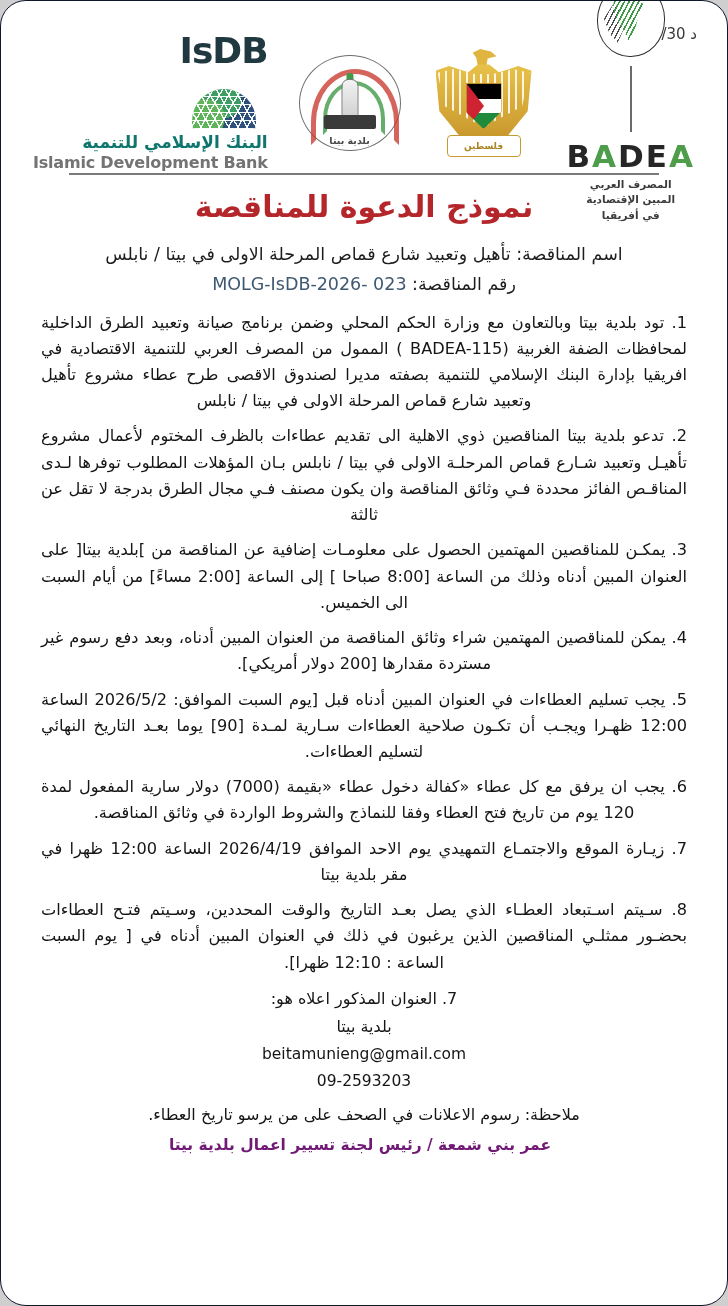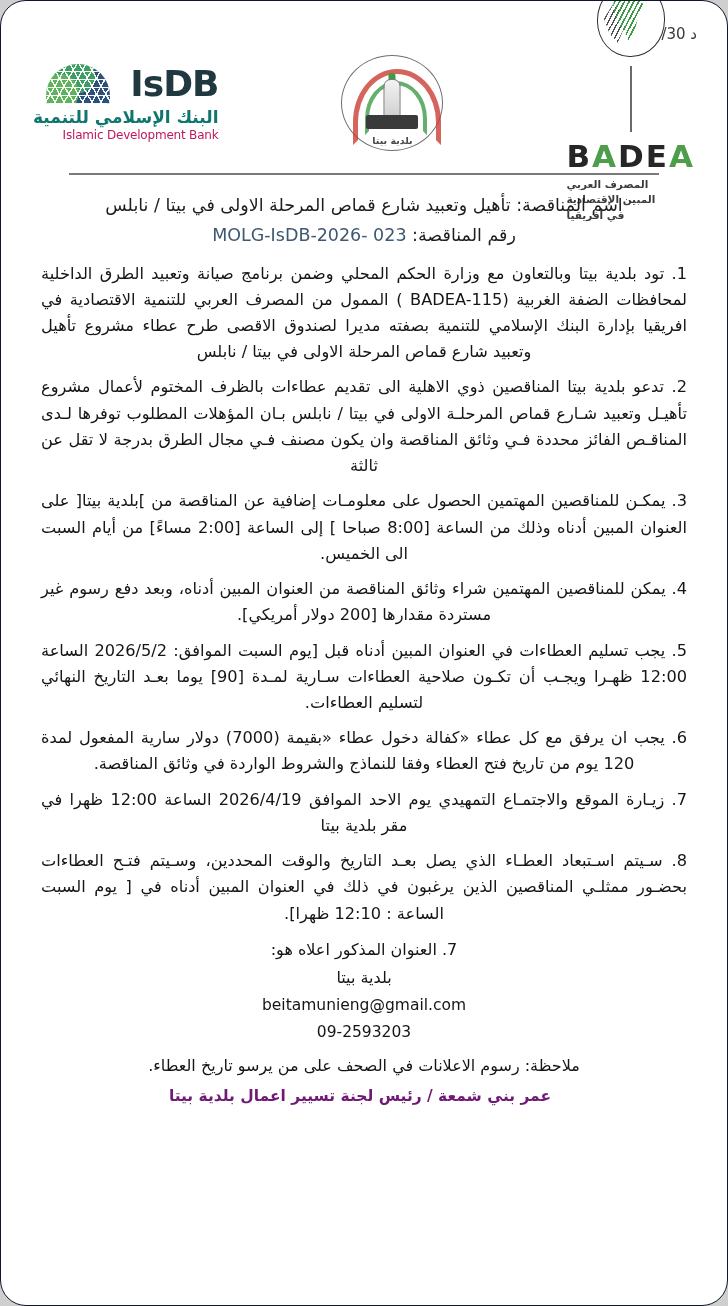--- a/index.html
+++ b/index.html
@@ -85,21 +85,21 @@
     font-family: "DejaVu Sans", sans-serif;
     font-size: 31px;
     font-weight: 700;
     letter-spacing: 2px;
     color: #262626;
     line-height: 1;
   }
   .badea-word .g { color: #4d9d4a; }
   .badea-ar {
     direction: rtl;
-    text-align: left;
+    text-align: center;
     font-size: 10.5px;
     color: #3b3b3b;
     line-height: 1.45;
     margin-top: 5px;
     font-weight: 600;
   }
 
   
   .emblem {
     width: 104px; height: 112px;
@@ -191,21 +191,21 @@
     position:absolute; left:50%; bottom:22px; transform:translateX(-50%);
     width: 52px; height: 14px; background:#3a3a3a; border-radius:2px;
   }
   .seal .seal-label {
     position:absolute; left:0; right:0; bottom:5px;
     text-align:center; font-size:9.5px; color:#4a4a4a; font-weight:700;
   }
 
   
   .isdb { display:flex; flex-direction:column; align-items:flex-start; }
-  .isdb-top { display:flex; align-items:center; gap:20px; flex-direction: row; }
+  .isdb-top { display:flex; align-items:center; gap:20px; flex-direction: column; }
   .isdb-word {
     direction:ltr;
     font-family:"DejaVu Sans", sans-serif;
     font-size: 36px;
     font-weight: 700;
     color:#20383f;
     letter-spacing: -1px;
     line-height: .95;
   }
   .dome {
@@ -228,21 +228,21 @@
       repeating-linear-gradient(0deg, rgba(255,255,255,.95) 0 1.4px, transparent 1.4px 8px);
   }
   .isdb-ar {
     direction: rtl; text-align: right;
     font-size: 17px; color:#0f766e; font-weight:700;
     margin-top: 3px;
   }
   .isdb-en {
     direction: ltr;
     font-family:"DejaVu Sans", sans-serif;
-    font-size: 12px; font-weight:400; color:#be185d;
+    font-size: 16px; font-weight:700; color:#737373;
     letter-spacing:-.2px;
     margin-top: 1px;
   }
 
   
   .rule {
     height: 0;
     border-top: 2.5px solid #7a7a7a;
     margin: 14px 42px 0 42px;
   }
@@ -323,20 +323,27 @@
     <div class="seal">
       <div class="ring"></div>
       <div class="arc-red"></div>
       <div class="arc-green"></div>
       <div class="tower-top"></div>
       <div class="tower"></div>
       <div class="base"></div>
       <div class="seal-label">بلدية بيتا</div>
     </div>
 
+    <div class="emblem">
+      <div class="head"></div>
+      <div class="eagle-body"></div>
+      <div class="eagle-stripes"></div>
+      <div class="shield"></div>
+      <div class="scroll">فلسطين</div>
+    </div>
 
     <div class="badea">
       <div class="badea-globe">
         <div class="africa2"></div>
         <div class="africa"></div>
       </div>
       <div class="badea-divider"></div>
       <div class="badea-text">
         <div class="badea-word"><span>B</span><span class="g">A</span><span>D</span><span>E</span><span class="g">A</span></div>
         <div class="badea-ar">
@@ -344,20 +351,21 @@
           <div>المبين الإقتصادية</div>
           <div>في أفريقيا</div>
         </div>
       </div>
     </div>
 
   </div>
 
   <div class="rule"></div>
 
+  <div class="doc-title">نموذج الدعوة للمناقصة</div>
 
   <div class="meta">
     <div>اسم المناقصة: تأهيل وتعبيد شارع قماص المرحلة الاولى في بيتا / نابلس</div>
     <div><span>رقم المناقصة:</span> <span class="num">MOLG-IsDB-2026- 023</span></div>
   </div>
 
   <div class="body-wrap">
     <p class="clause">1. تود بلدية بيتا وبالتعاون مع وزارة الحكم المحلي وضمن برنامج صيانة وتعبيد الطرق الداخلية لمحافظات الضفة الغربية (BADEA-115 ) الممول من المصرف العربي للتنمية الاقتصادية في افريقيا بإدارة البنك الإسلامي للتنمية بصفته مديرا لصندوق الاقصى طرح عطاء مشروع تأهيل وتعبيد شارع قماص المرحلة الاولى في بيتا / نابلس</p>
     <p class="clause">2. تدعو بلدية بيتا المناقصين ذوي الاهلية الى تقديم عطاءات بالظرف المختوم لأعمال مشروع تأهيـل وتعبيد شـارع قماص المرحلـة الاولى في بيتا / نابلس بـان المؤهلات المطلوب توفرها لـدى المناقـص الفائز محددة فـي وثائق المناقصة وان يكون مصنف فـي مجال الطرق بدرجة لا تقل عن ثالثة</p>
     <p class="clause">3. يمكـن للمناقصين المهتمين الحصول على معلومـات إضافية عن المناقصة من ]بلدية بيتا[ على العنوان المبين أدناه وذلك من الساعة [8:00 صباحا ] إلى الساعة [2:00 مساءً] من أيام السبت الى الخميس.</p>

